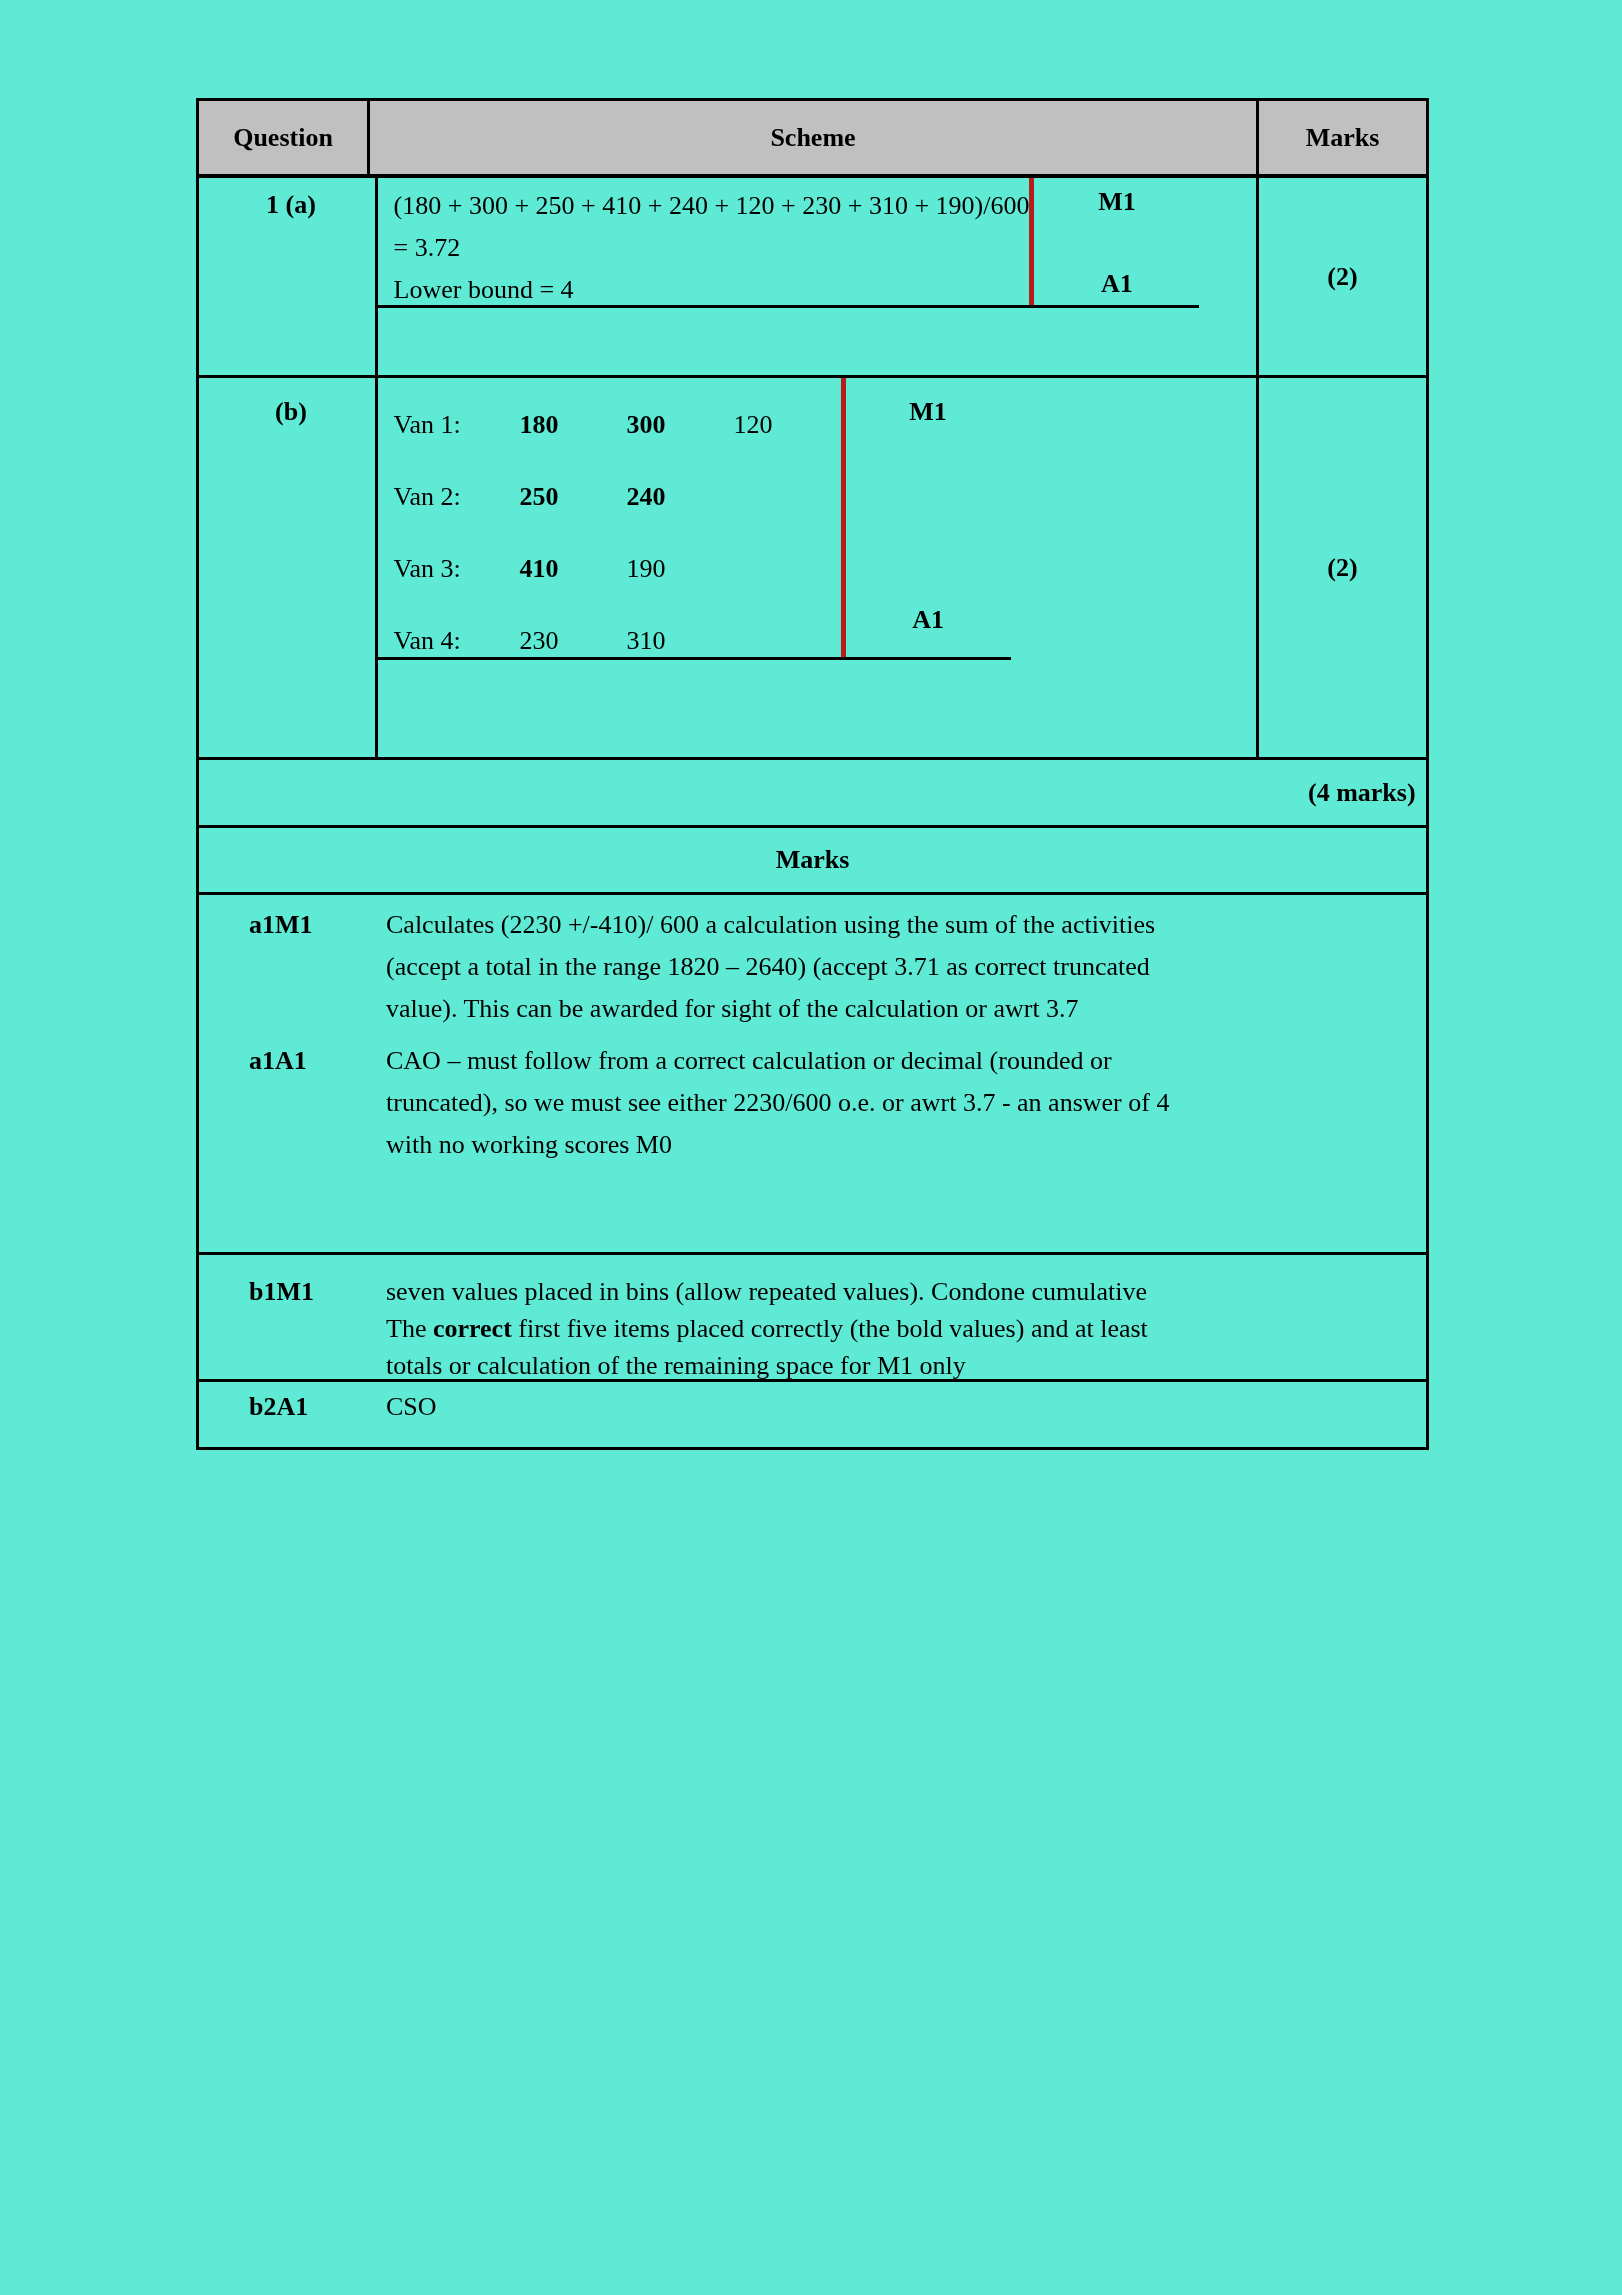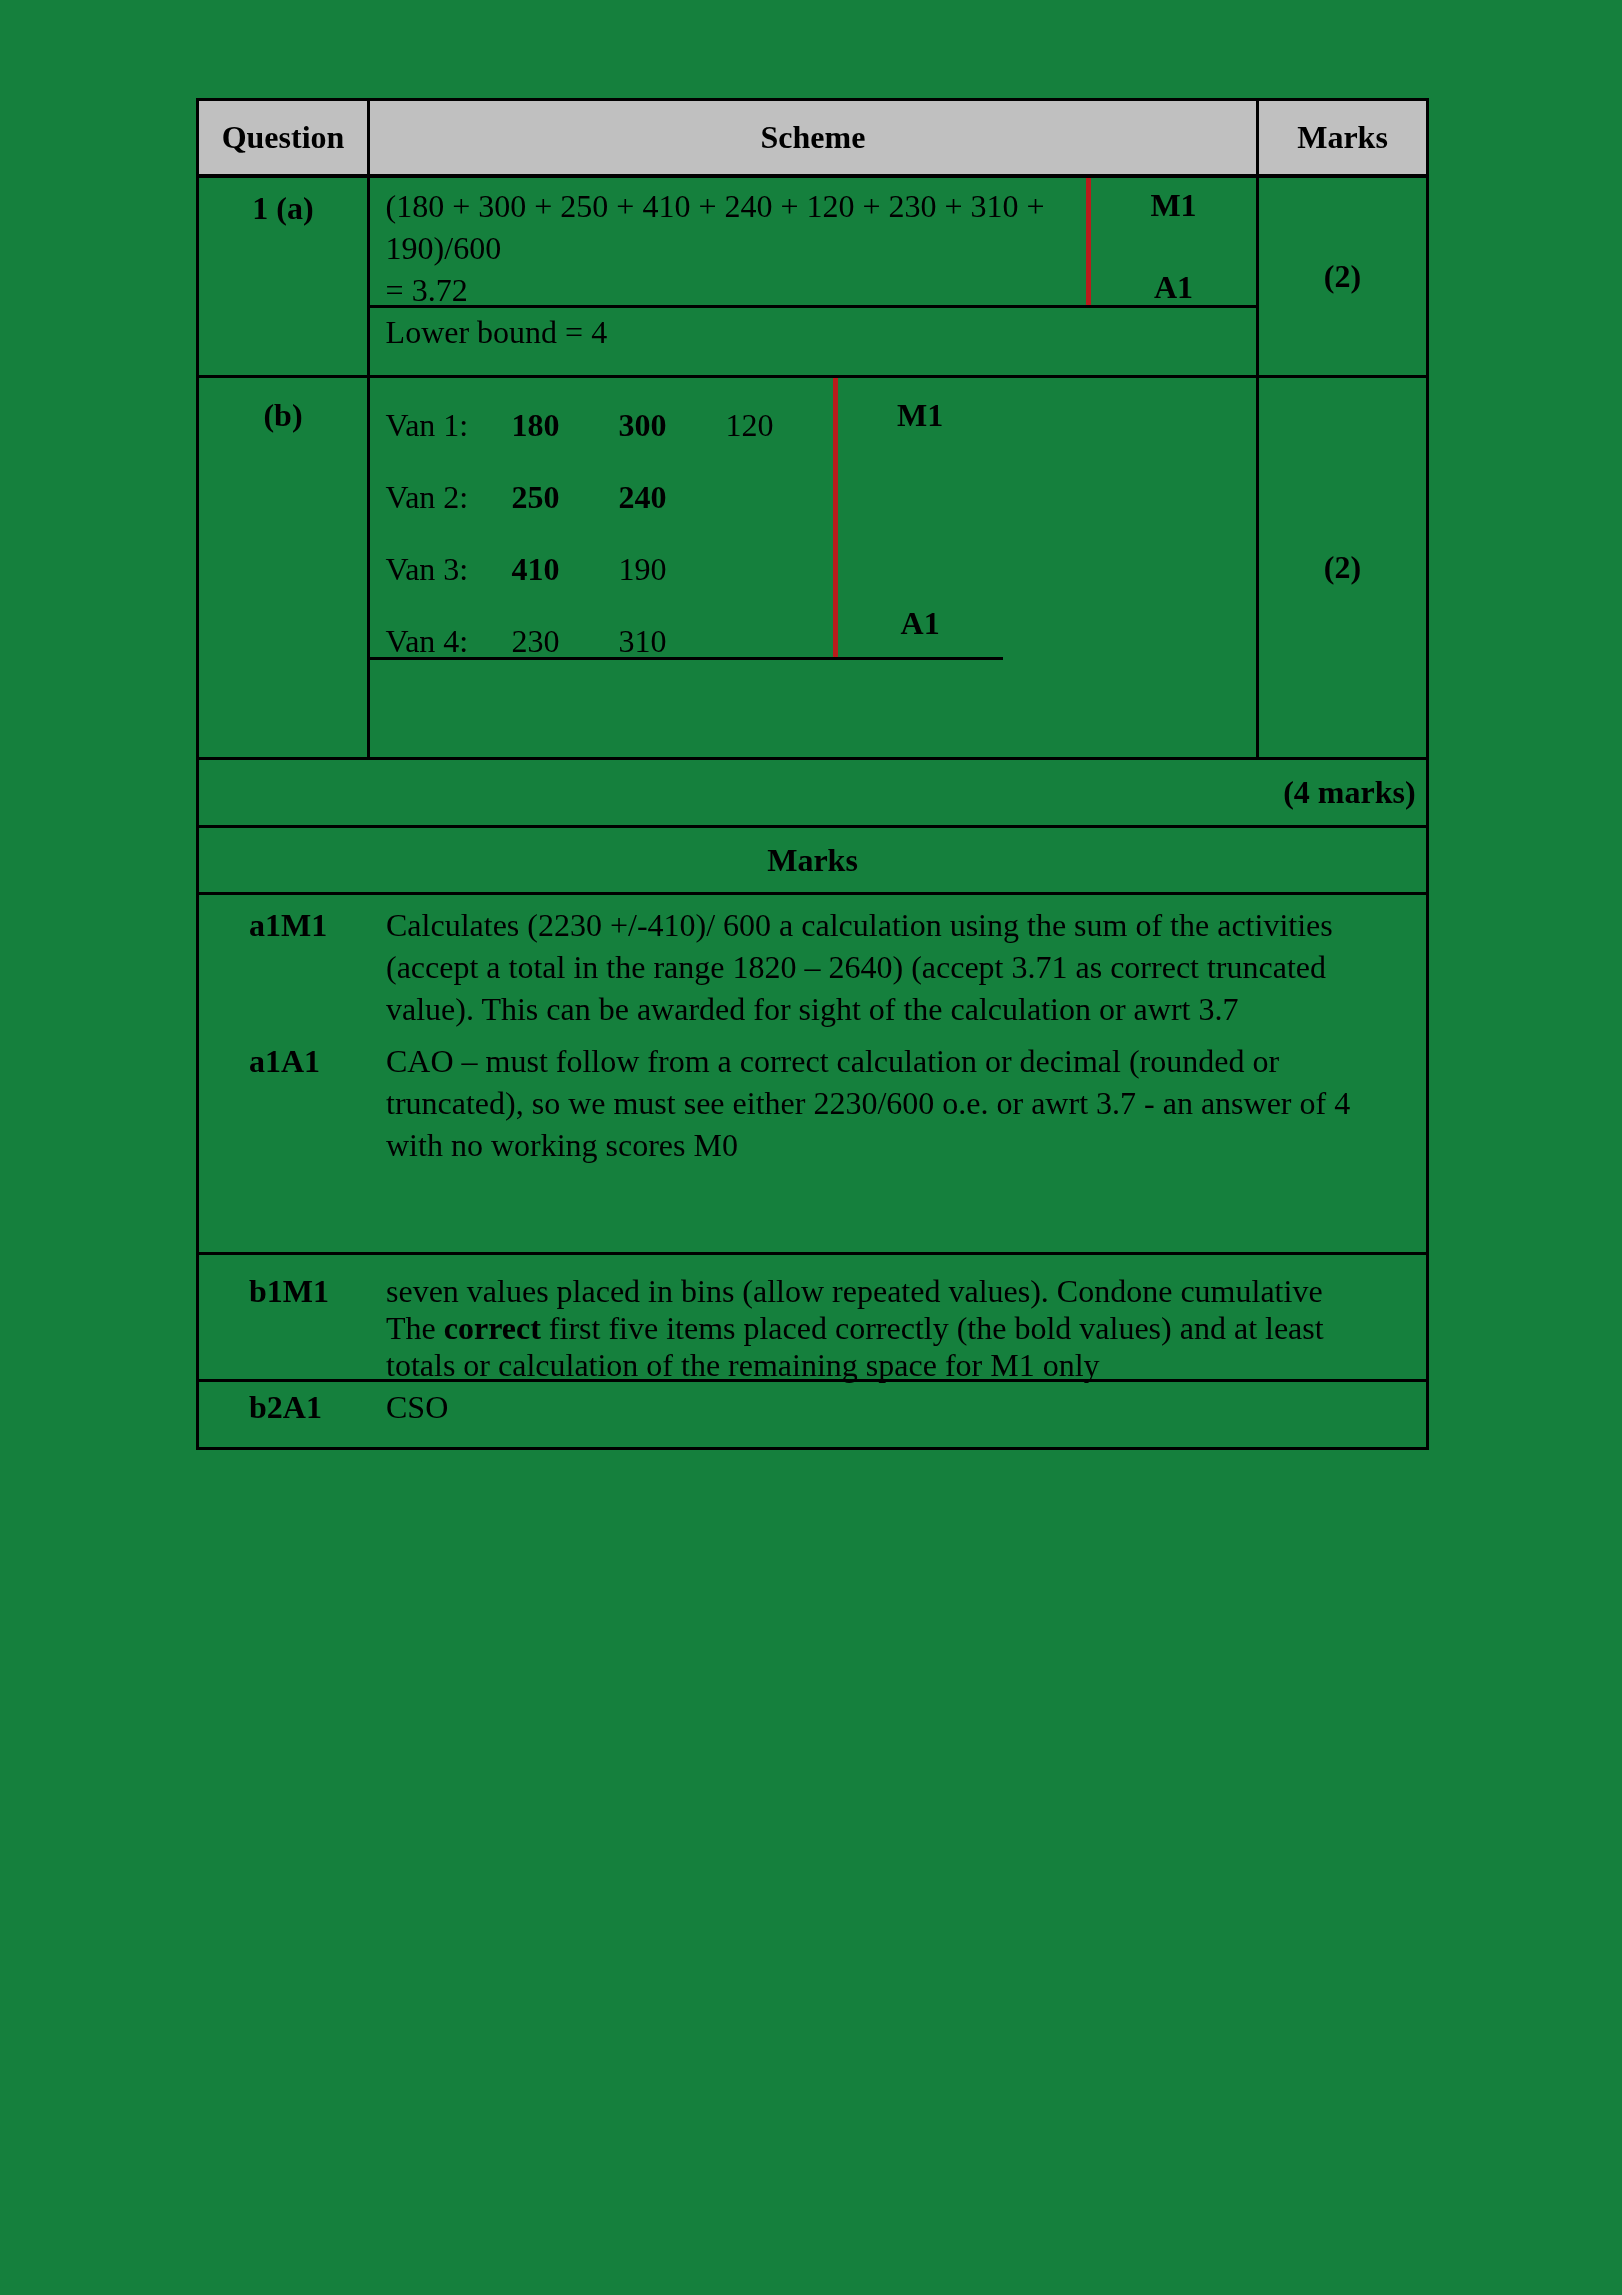--- a/index.html
+++ b/index.html
@@ -1,41 +1,41 @@
 <!DOCTYPE html>
 <html style="font-size:12px"><head>
 <meta charset="utf-8">
 <style>
   * { margin:0; padding:0; box-sizing:border-box; }
   html,body { background:#888; }
   .page {
     position:relative;
     width:1622px; height:2295px;
-    background:#15803d;
+    background:#5eead4;
     font-family:"Liberation Serif", serif;
-    font-size:32px; color:#000;
+    font-size:26px; color:#000;
     margin:0 auto;
     overflow:hidden;
   }
   .mstable {
     position:absolute; left:196px; top:98px; width:1233px;
     border:3px solid #000;
   }
   .hdr-row {
     display:flex; height:77px;
     background:#c0c0c0;
     border-bottom:4.5px solid #000;
     font-weight:bold;
   }
   .hdr-cell { display:flex; align-items:center; justify-content:center; }
   .col-q  { width:168px; }
   .col-s  { flex:1; border-left:3px solid #000; }
   .col-m  { width:170px; border-left:3px solid #000; }
 
-  .block { display:flex; border-bottom:3px solid #000; }
+  .block { display:flex; border-bottom:3px solid #000;padding-left:8px; }
   .block-1a { height:200px; }
   .block-b  { height:382px; }
   .qcell {
     width:168px; font-weight:bold; text-align:center;
   }
   .qcell .qlabel { display:block; }
   .pad-1a .qlabel { padding-top:12px; }
   .pad-b  .qlabel { padding-top:19.3px; }
   .rightpart { flex:1; display:flex; flex-direction:row; border-left:3px solid #000; }
   .mainrow { display:flex; border-bottom:3px solid #000; }

